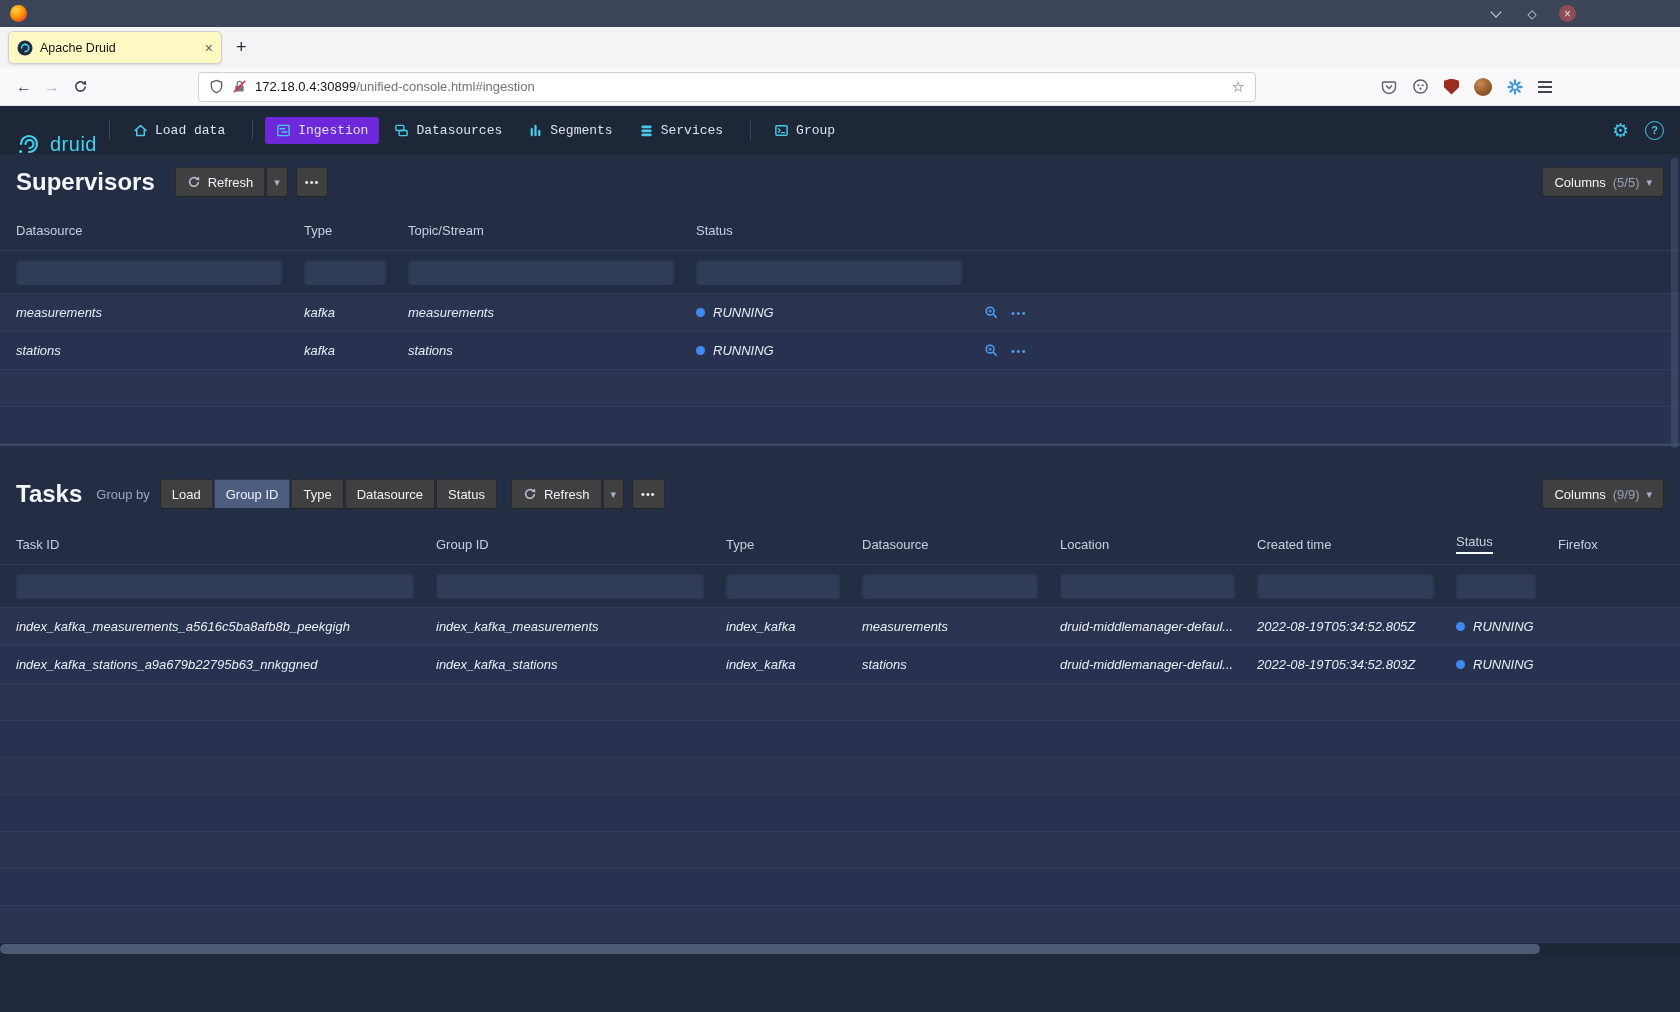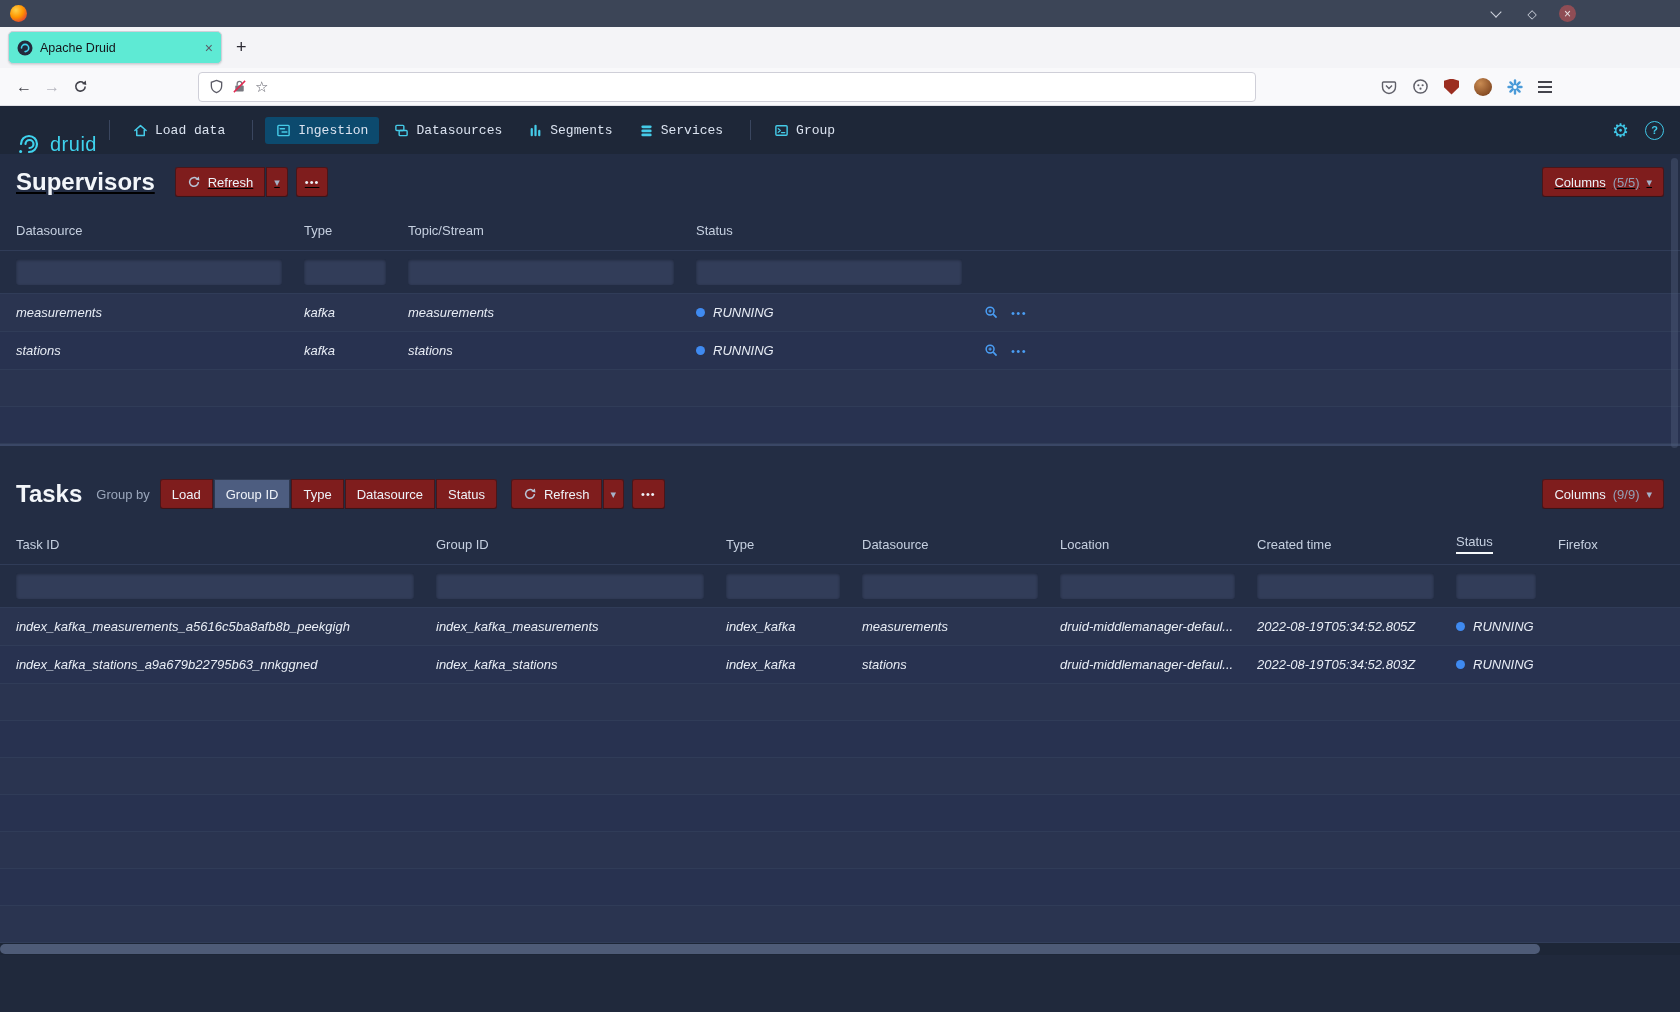--- a/index.html
+++ b/index.html
@@ -16,21 +16,21 @@
   .win-controls{position:absolute;right:104px;top:0;height:100%;display:flex;align-items:center;gap:18px;}
   .wc{width:18px;height:18px;display:flex;align-items:center;justify-content:center;color:#cfd4de;}
   .chev{width:7px;height:7px;border-right:1.6px solid #cfd4de;border-bottom:1.6px solid #cfd4de;
     transform:rotate(45deg);margin-top:-4px;}
   .wc-diamond{font-size:12px;}
   .wc-close{width:17px;height:17px;border-radius:50%;background:#8f4d55;color:#e8e3e6;
     display:flex;align-items:center;justify-content:center;font-size:12px;line-height:1;}
 
   
   .tabbar{height:41px;flex:none;background:#f4f4f7;display:flex;align-items:center;padding-left:8px;}
-  .tab{width:196px;height:31px;background:#5eead4;border:1px solid #cfcfd8;border-radius:5px;
+  .tab{width:196px;height:31px;background:#fef9c3;border:1px solid #cfcfd8;border-radius:5px;
     box-shadow:0 1px 2px rgba(0,0,0,.12);display:flex;align-items:center;padding:0 8px;gap:7px;}
   .tab-title{flex:1;font-size:12.5px;color:#15141a;white-space:nowrap;overflow:hidden;}
   .tab-close{color:#5b5b66;font-size:14px;}
   .newtab{margin-left:14px;font-size:18px;color:#2b2a33;}
 
   
   .navbar{height:37px;flex:none;background:#f9f9fb;border-bottom:1px solid #e0e0e6;
     display:flex;align-items:center;padding:0 10px;}
   .navbtn{width:28px;height:26px;display:flex;align-items:center;justify-content:center;
     font-size:16px;color:#44444c;border-radius:4px;}
@@ -49,37 +49,37 @@
   .hamburger{display:flex;flex-direction:column;gap:3px;}
   .hamburger i{display:block;width:14px;height:2px;background:#44444c;}
 
   
   .dheader{height:48px;flex:none;background:#1e2738;display:flex;align-items:center;padding:0 16px;}
   .dlogo{display:flex;align-items:center;gap:8px;margin-top:28px;}
   .dlogo-text{font-size:20px;color:#3fd3ee;letter-spacing:.5px;}
   .vsep{width:1px;height:20px;background:#3a465f;margin:0 12px;}
   .dnav-item{display:flex;align-items:center;gap:7px;padding:6px 11px;border-radius:3px;
     color:#dbe3f0;font-size:13px;margin-right:4px;font-family:Liberation Mono, monospace;}
-  .dnav-item.active{background:#0c4a6e;}
+  .dnav-item.active{background:#6d28d9;}
   .dh-right{margin-left:auto;display:flex;align-items:center;gap:16px;}
   .gear{color:#3fc8e8;font-size:19px;line-height:1;}
   .help{width:17px;height:17px;border:1.6px solid #3fc8e8;border-radius:50%;color:#3fc8e8;
     display:flex;align-items:center;justify-content:center;font-size:11px;font-weight:bold;}
 
   
   .content{flex:1;display:flex;flex-direction:column;background:#232d44;min-height:0;}
   .section-bar{display:flex;align-items:center;padding:0 16px;}
-  .sup-bar{height:56px;text-decoration:underline;}
+  .sup-bar{height:56px;}
   .tasks-bar{height:60px;}
   h1{font-size:24px;font-weight:bold;color:#f3f6fa;margin:0;}
   .sup-bar h1{margin-right:20px;}
   .tasks-bar h1{margin-right:14px;}
   .groupby-label{color:#9aa6bb;font-size:13px;margin-right:10px;}
   .btn{display:inline-flex;align-items:center;gap:7px;height:30px;padding:0 12px;
-    background:#7f1d1d;border-radius:3px;color:#eef2f8;font-size:13px;
+    background:#404040;border-radius:3px;color:#eef2f8;font-size:13px;
     box-shadow:inset 0 0 0 1px rgba(12,16,24,.45), inset 0 -1px 1px rgba(12,16,24,.3);}
   .bgroup{display:inline-flex;}
   .bgroup .btn{border-radius:0;margin-left:1px;}
   .bgroup .btn:first-child{border-radius:3px 0 0 3px;margin-left:0;}
   .bgroup .btn:last-child{border-radius:0 3px 3px 0;}
   .btn.caret-btn{padding:0 8px;}
   .btn.more{margin-left:8px;padding:0 9px;font-size:11px;letter-spacing:1px;}
   .seg .btn.active{background:#4d5d80;}
   .seg{margin-right:14px;}
   .refresh-group{margin-right:0;}
@@ -160,20 +160,21 @@
     </span>
     <div class="urlbar">
       <svg width="15" height="15" viewBox="0 0 16 16">
         <path d="M8 1.5 L13.5 3.5 V7.5 C13.5 11 11 13.5 8 14.5 C5 13.5 2.5 11 2.5 7.5 V3.5 Z" fill="none" stroke="#5b5b66" stroke-width="1.4"></path>
       </svg>
       <svg width="15" height="15" viewBox="0 0 16 16">
         <path d="M5.5 7 V5 a2.5 2.5 0 0 1 5 0 V7" stroke="#77777f" fill="none" stroke-width="1.4"></path>
         <rect x="3.5" y="7" width="9" height="6.2" rx="1" fill="#77777f"></rect>
         <line x1="2" y1="14" x2="14" y2="2" stroke="#e22850" stroke-width="1.6"></line>
       </svg>
+      <span class="url-text"><span class="url-host">172.18.0.4:30899</span><span class="url-path">/unified-console.html#ingestion</span></span>
       <span class="star">☆</span>
     </div>
     <div class="nav-right">
       <svg width="16" height="16" viewBox="0 0 16 16">
         <path d="M2.5 3 h11 a1 1 0 0 1 1 1 v4 a6.5 6.5 0 0 1 -13 0 v-4 a1 1 0 0 1 1 -1 Z" fill="none" stroke="#5f5f68" stroke-width="1.4"></path>
         <path d="M5 6.5 l3 3 3 -3" fill="none" stroke="#5f5f68" stroke-width="1.4"></path>
       </svg>
       <svg width="17" height="17" viewBox="0 0 16 16">
         <circle cx="8" cy="8" r="6.2" fill="none" stroke="#5f5f68" stroke-width="1.4"></circle>
         <circle cx="6" cy="6.8" r="1" fill="#5f5f68"></circle>

